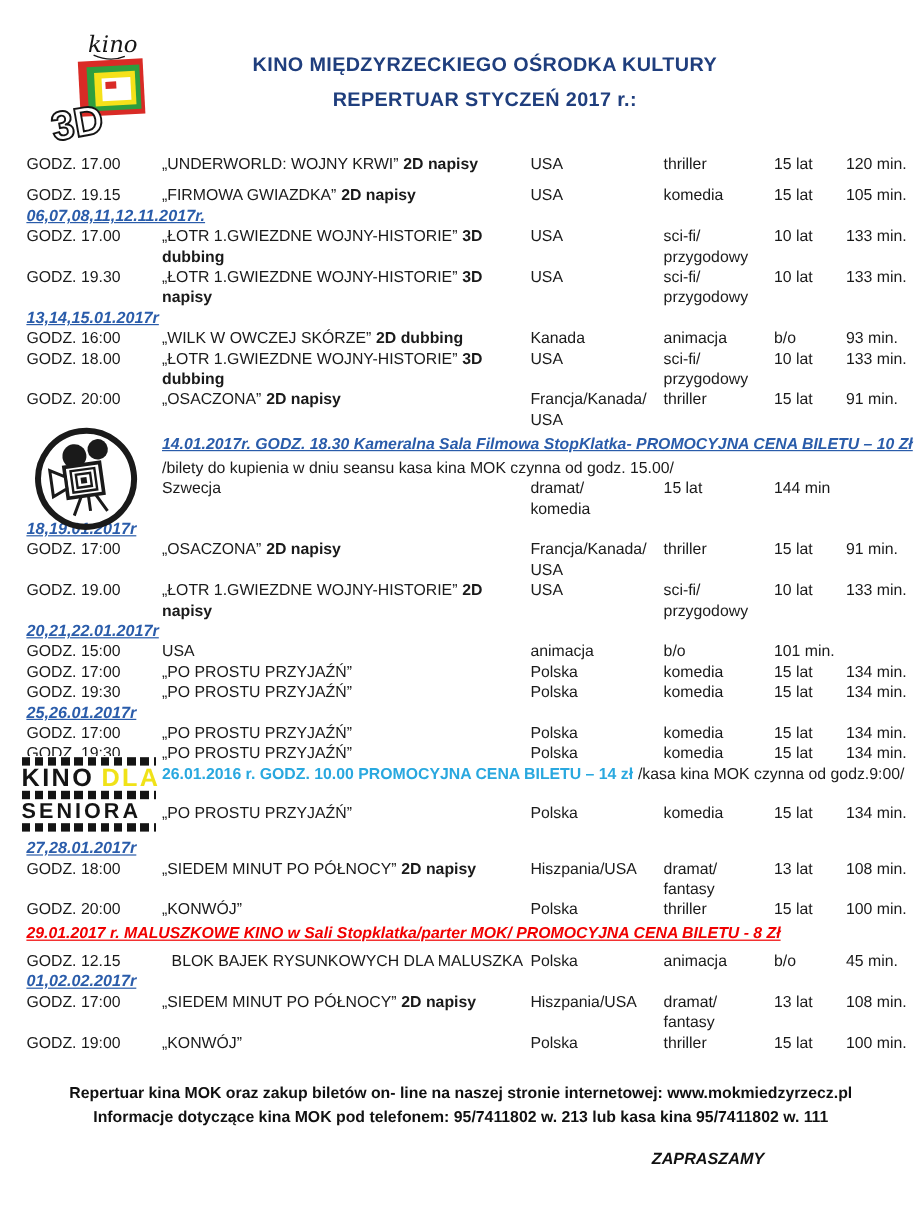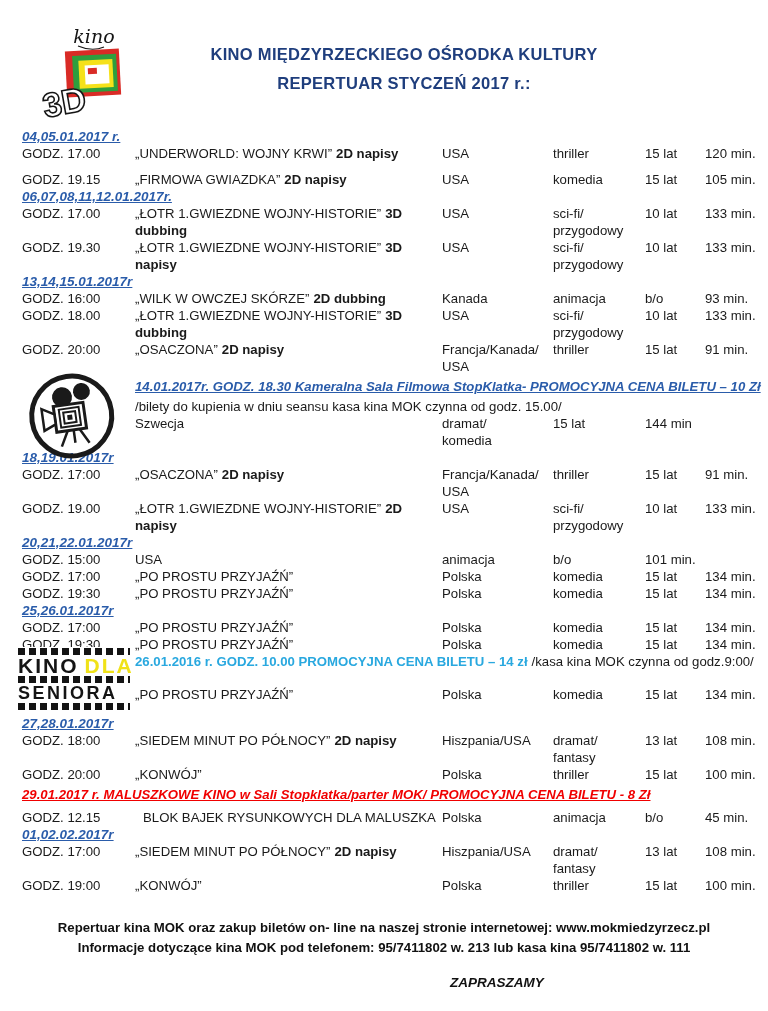--- a/index.html
+++ b/index.html
@@ -42,21 +42,21 @@
   .seniora { width:112px; background:#fff; }
   .strip { height:7px; margin:1px 0;
     background:repeating-linear-gradient(90deg,#141414 0 7px,#fff 7px 11px); }
   .sen-line1 { display:flex; align-items:baseline; gap:6px;
     font-weight:bold; font-size:21px; line-height:19px; letter-spacing:2px; color:#141414; }
   .sen-dla { color:#f0e218; }
   .sen-line2 { font-weight:bold; font-size:18px; line-height:18px; letter-spacing:2.5px; color:#141414; }
   
   .footer { margin-top:24px; }
   .footer-line { text-align:center; font-weight:bold; font-size:13.2px; line-height:20px; color:#111; }
-  .thanks-block { margin:12px 38px 0 auto; width:280px; 
+  .thanks-block { margin:12px 38px 0 auto; width:280px; text-align:center;
     font-weight:bold; font-style:italic; font-size:13.5px; line-height:25px; color:#111; }
 </style>
 </head>
 <body>
 
 <div class="page">
 
   <div class="header">
     <div class="logo3d">
       <svg width="104" height="94" viewBox="0 0 104 94">
@@ -72,38 +72,37 @@
         <text x="31" y="88" font-family="Liberation Sans, sans-serif" font-weight="bold" font-size="34" fill="#ffffff" stroke="#151515" stroke-width="1.6" text-anchor="middle" transform="rotate(-10 31 80)">3D</text>
       </svg>
     </div>
     <div class="titles">
       <div class="title-line">KINO MIĘDZYRZECKIEGO OŚRODKA KULTURY</div>
       <div class="title-line">REPERTUAR STYCZEŃ 2017 r.:</div>
     </div>
   </div>
 
   <div class="schedule">
-      <div class="section-date">04,05.01.2017 r.</div>
       <div class="row">
         <div class="cell">GODZ. 17.00</div>
         <div class="cell"><span>„UNDERWORLD: WOJNY KRWI”</span><span class="fmt">2D napisy</span></div>
         <div class="cell">USA</div>
         <div class="cell">thriller</div>
         <div class="cell">15 lat</div>
         <div class="cell">120 min.</div>
       </div>
       <div class="row" style="margin-top: 9px;">
         <div class="cell">GODZ. 19.15</div>
         <div class="cell"><span>„FIRMOWA GWIAZDKA”</span><span class="fmt">2D napisy</span></div>
         <div class="cell">USA</div>
         <div class="cell">komedia</div>
         <div class="cell">15 lat</div>
         <div class="cell">105 min.</div>
       </div>
-      <div class="section-date">06,07,08,11,12.01.2017r.</div>
+      <div class="section-date">06,07,08,11,12.11.2017r.</div>
       <div class="row">
         <div class="cell">GODZ. 17.00</div>
         <div class="cell"><span>„ŁOTR 1.GWIEZDNE WOJNY-HISTORIE”</span><span class="fmt">3D dubbing</span></div>
         <div class="cell">USA</div>
         <div class="cell">sci-fi/
 przygodowy</div>
         <div class="cell">10 lat</div>
         <div class="cell">133 min.</div>
       </div>
       <div class="row">

